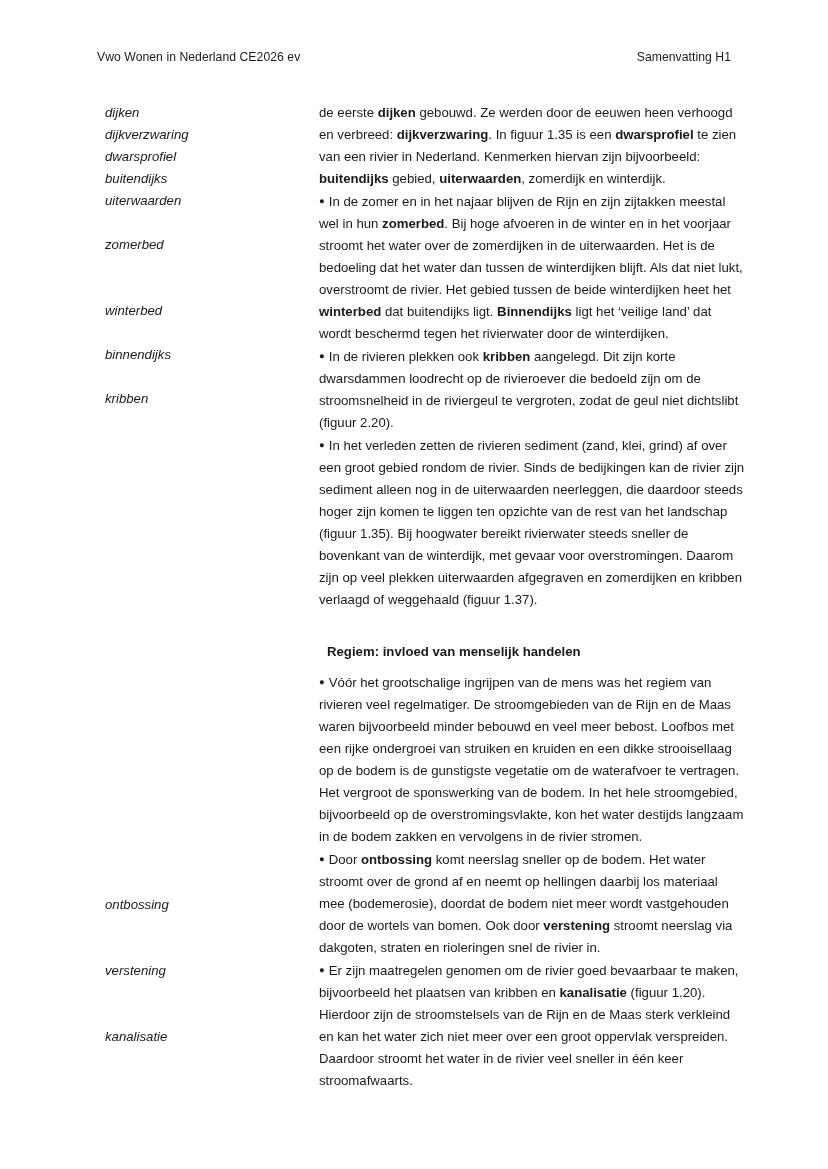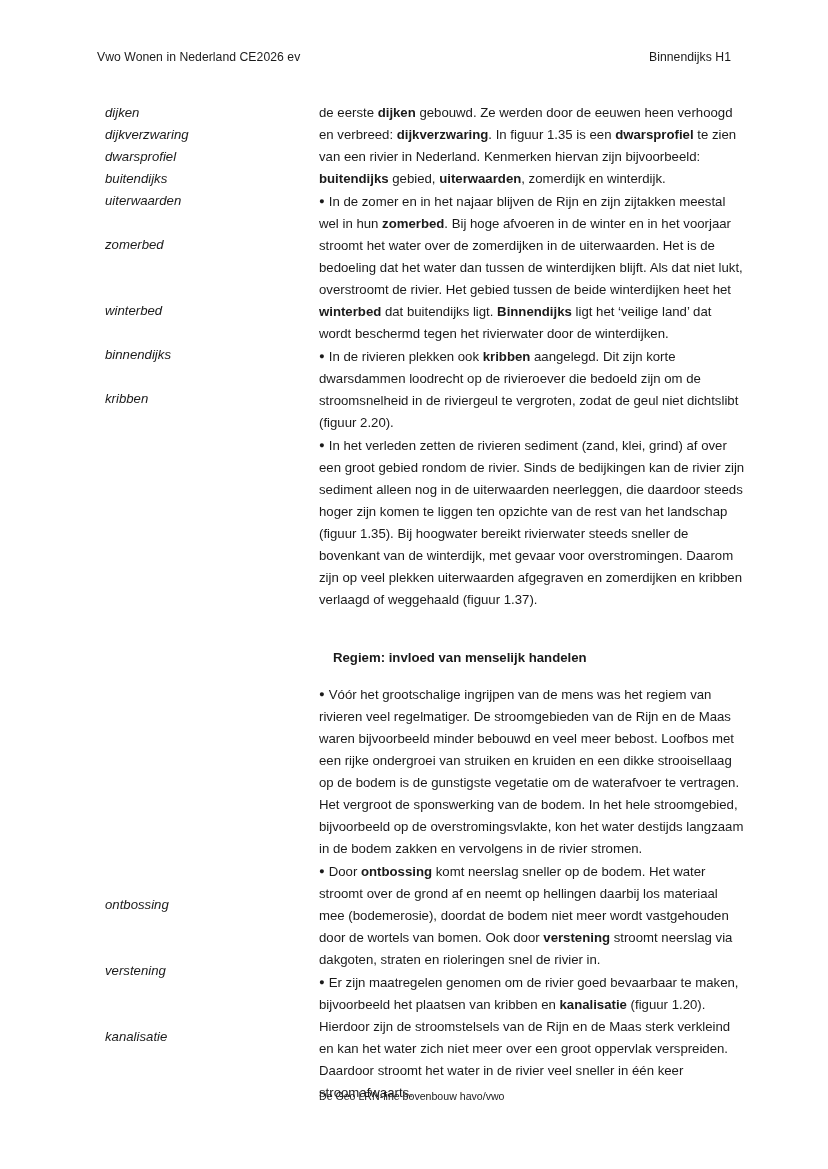--- a/index.html
+++ b/index.html
@@ -79,21 +79,21 @@
   }
 
   .gap {
     height: 22px;
   }
 
   .section-head {
     font-size: 13.2px;
     line-height: 22px;
     font-weight: bold;
-    margin: 14px;
+    margin: 8px;
     color: #1a1a1a;
   }
 
   .bullet-dot::before {
     content: "\25CF";
     font-size: 9.5px;
     vertical-align: 2px;
     margin-right: 4px;
   }
   .bullet-tri::before {
@@ -113,21 +113,21 @@
     line-height: 15px;
     color: #1a1a1a;
   }
   .footer div { white-space: nowrap; }
 </style>
 </head>
 <body>
 
 <div class="running-head">
   <span>Vwo Wonen in Nederland CE2026 ev</span>
-  <span>Binnendijks H1</span>
+  <span>Samenvatting H1</span>
 </div>
 
 <div class="page-body">
 
   <div class="col-margin" id="margin-col">
       <div class="term" style="top: 0px;">dijken</div>
       <div class="term" style="top: 22px;">dijkverzwaring</div>
       <div class="term" style="top: 44px;">dwarsprofiel</div>
       <div class="term" style="top: 66px;">buitendijks</div>
       <div class="term" style="top: 88px;">uiterwaarden</div>
@@ -158,14 +158,13 @@
     <p class="para bullet bullet-dot"><span>Vóór het grootschalige ingrijpen van de mens was het regiem van rivieren veel regelmatiger. De stroomgebieden van de Rijn en de Maas waren bijvoorbeeld minder bebouwd en veel meer bebost. Loofbos met een rijke ondergroei van struiken en kruiden en een dikke strooisellaag op de bodem is de gunstigste vegetatie om de waterafvoer te vertragen. Het vergroot de sponswerking van de bodem. In het hele stroomgebied, bijvoorbeeld op de overstromingsvlakte, kon het water destijds langzaam in de bodem zakken en vervolgens in de rivier stromen.</span></p>
 
     <p class="para bullet bullet-dot"><span>Door </span><b>ontbossing</b><span> komt neerslag sneller op de bodem. Het water stroomt over de grond af en neemt op hellingen daarbij los materiaal mee (bodemerosie), doordat de bodem niet meer wordt vastgehouden door de wortels van bomen. Ook door </span><b>verstening</b><span> stroomt neerslag via dakgoten, straten en rioleringen snel de rivier in.</span></p>
 
     <p class="para bullet bullet-dot"><span>Er zijn maatregelen genomen om de rivier goed bevaarbaar te maken, bijvoorbeeld het plaatsen van kribben en </span><b>kanalisatie</b><span> (figuur 1.20). Hierdoor zijn de stroomstelsels van de Rijn en de Maas sterk verkleind en kan het water zich niet meer over een groot oppervlak verspreiden. Daardoor stroomt het water in de rivier veel sneller in één keer stroomafwaarts.</span></p>
 
   </div>
 </div>
 
 <div class="footer">
-  <div>De Geo LRN-line bovenbouw havo/vwo</div>
 </div>
 
 </body></html>

